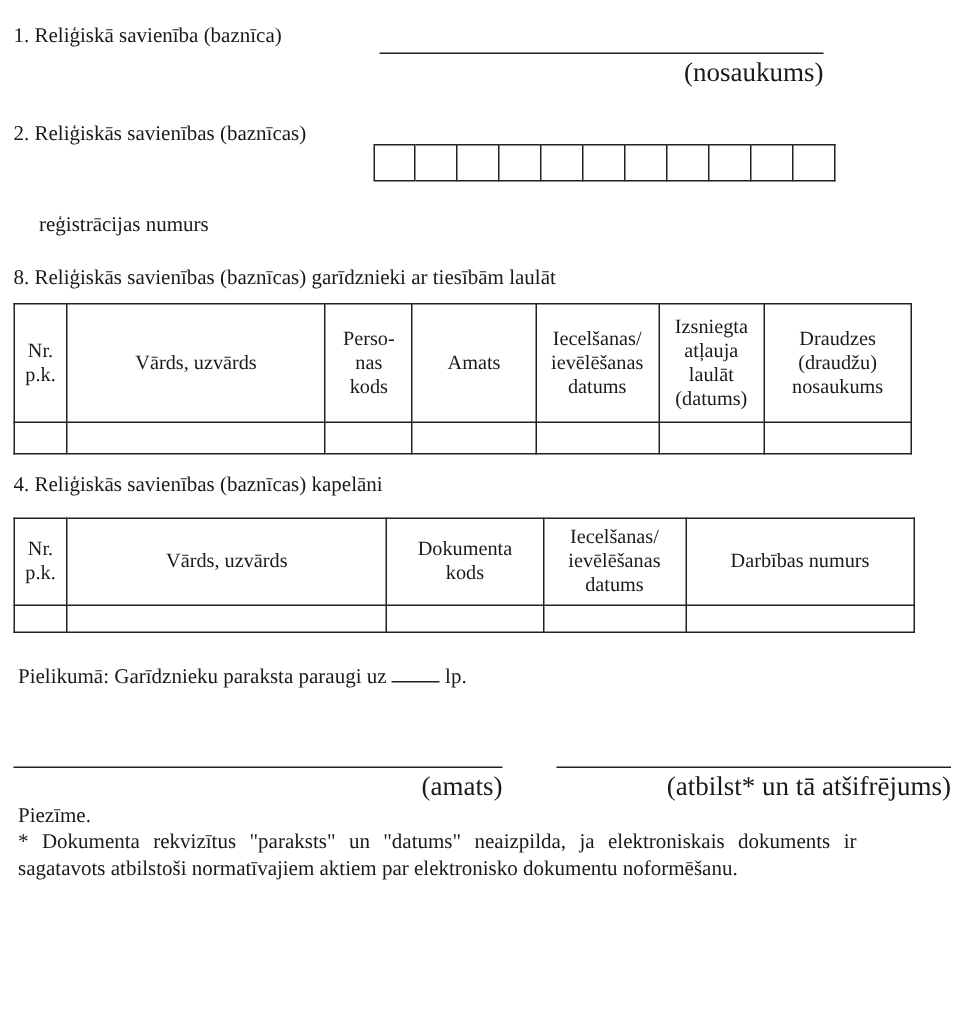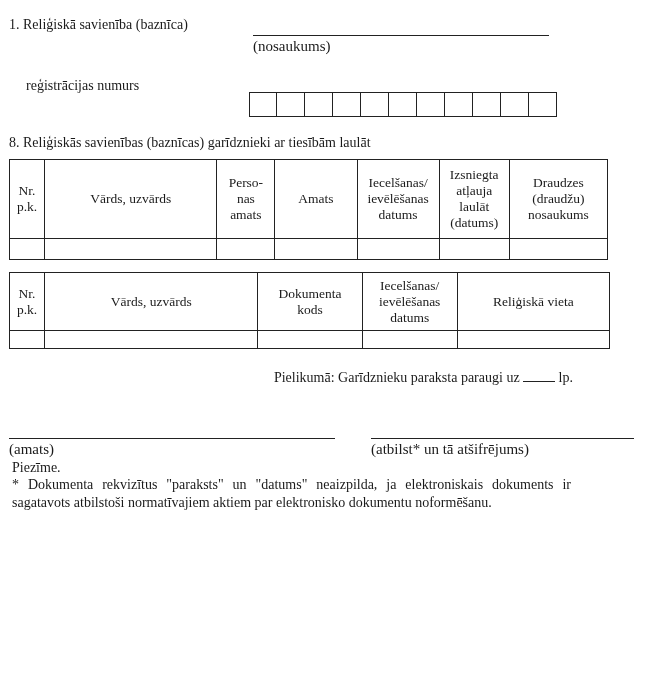--- a/index.html
+++ b/index.html
@@ -10,26 +10,26 @@
     color: #1a1a1a; font-size: 14px; line-height: 1.25;
     overflow: hidden;
   }
   .page { position: relative; width: 582px; height: 687px; padding: 15px 9px 0 9px; }
 
   
   .item1 { display: flex; }
   .item1 .label { flex: none; width: 244px; padding-top: 1px; }
   .item1 .field { flex: 1; margin-right: 24px; }
   .item1 .write-line { height: 21px; border-bottom: 1px solid #222; }
-  .caption { text-align: left; font-size: 15px; padding-top: 1px; }
+  .caption { text-align: right; font-size: 18px; padding-top: 1px; }
 
   
   .item2 { display: flex; margin-top: 21px; }
   .item2 .label { flex: none; width: 240px; }
-  .item2 .label .line2 { padding-left: 17px; }
+  .item2 .label .line2 { padding-left: 17px; margin-top: 44px; }
   .item2 .boxes { display: flex; margin-top: 15px; height: 25px; }
   .reg-box { width: 28px; height: 25px; border: 1px solid #222; border-left: none; }
   .reg-box:first-child { border-left: 1px solid #222; }
 
   
   .sec-heading { margin-top: 17px; }
   .sec-heading.h4 { margin-top: 12px; }
 
   
   table { border-collapse: collapse; table-layout: fixed; margin-top: 8px; }
@@ -39,21 +39,21 @@
   th { font-size: 13.5px; white-space: pre-line; line-height: 1.18; padding: 2px 1px; }
   .t3 th { height: 79px; }
   .t3 td { height: 21px; }
   .t4 th { height: 58px; }
   .t4 td { height: 18px; }
 
   
   .item5 { margin-top: 19px; margin-right: 2px; text-align: justify; padding-left: 18px; text-indent: -18px; line-height: 1.3; }
 
   
-  .attachment { margin-top: 19px; padding-left: 3px; text-align: right; }
+  .attachment { margin-top: 19px; padding-left: 3px; }
   .blank-field { display: inline-block; width: 32px; border-bottom: 1px solid #222; height: 14px; vertical-align: baseline; }
 
   
   .sig-row { display: flex; margin-top: 36px; }
   .sig-col-left { flex: none; width: 326px; }
   .sig-col-right { flex: none; width: 263px; margin-left: 36px; }
   .sig-line { height: 16px; border-bottom: 1px solid #222; }
   .datums-row { margin-top: 20px; width: 148px; }
   .datums-row .sig-line { height: 14px; }
 
@@ -69,20 +69,21 @@
   <div class="item1">
     <div class="label">1. Reliģiskā savienība (baznīca)</div>
     <div class="field">
       <div class="write-line"></div>
       <div class="caption">(nosaukums)</div>
     </div>
   </div>
 
   <div class="item2">
     <div class="label">
+      <div class="line1">2. Reliģiskās savienības (baznīcas)</div>
       <div class="line2">reģistrācijas numurs</div>
     </div>
     <div class="boxes">
         <span class="reg-box"></span>
         <span class="reg-box"></span>
         <span class="reg-box"></span>
         <span class="reg-box"></span>
         <span class="reg-box"></span>
         <span class="reg-box"></span>
         <span class="reg-box"></span>
@@ -104,21 +105,21 @@
         <col style="width:70px">
         <col style="width:98px">
     </colgroup>
     <tbody>
         <tr>
       <th>Nr.
 p.k.</th>
       <th>Vārds, uzvārds</th>
       <th>Perso-
 nas
-amats</th>
+kods</th>
       <th>Amats</th>
       <th>Iecelšanas/
 ievēlēšanas
 datums</th>
       <th>Izsniegta
 atļauja
 laulāt
 (datums)</th>
       <th>Draudzes
 (draudžu)
@@ -129,39 +130,40 @@
       <td></td>
       <td></td>
       <td></td>
       <td></td>
       <td></td>
       <td></td>
     </tr>
   </tbody>
     </table>
 
+  <div class="sec-heading h4">4. Reliģiskās savienības (baznīcas) kapelāni</div>
   <table class="t4">
     <colgroup>
       <col style="width:35px">
         <col style="width:213px">
         <col style="width:104px">
         <col style="width:95px">
         <col style="width:152px">
     </colgroup>
     <tbody>
         <tr>
       <th>Nr.
 p.k.</th>
       <th>Vārds, uzvārds</th>
       <th>Dokumenta
 kods</th>
       <th>Iecelšanas/
 ievēlēšanas
 datums</th>
-      <th>Reliģiskā vieta</th>
+      <th>Darbības numurs</th>
     </tr>
     <tr>
       <td></td>
       <td></td>
       <td></td>
       <td></td>
       <td></td>
     </tr>
   </tbody>
     </table>

